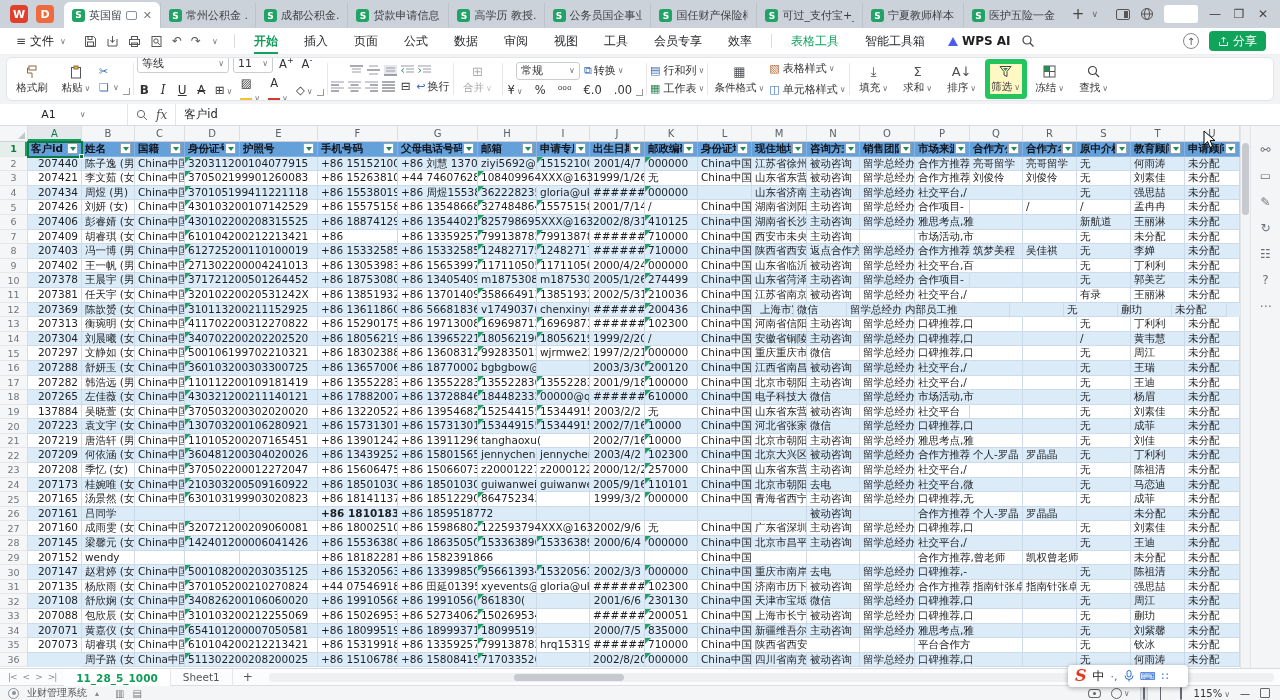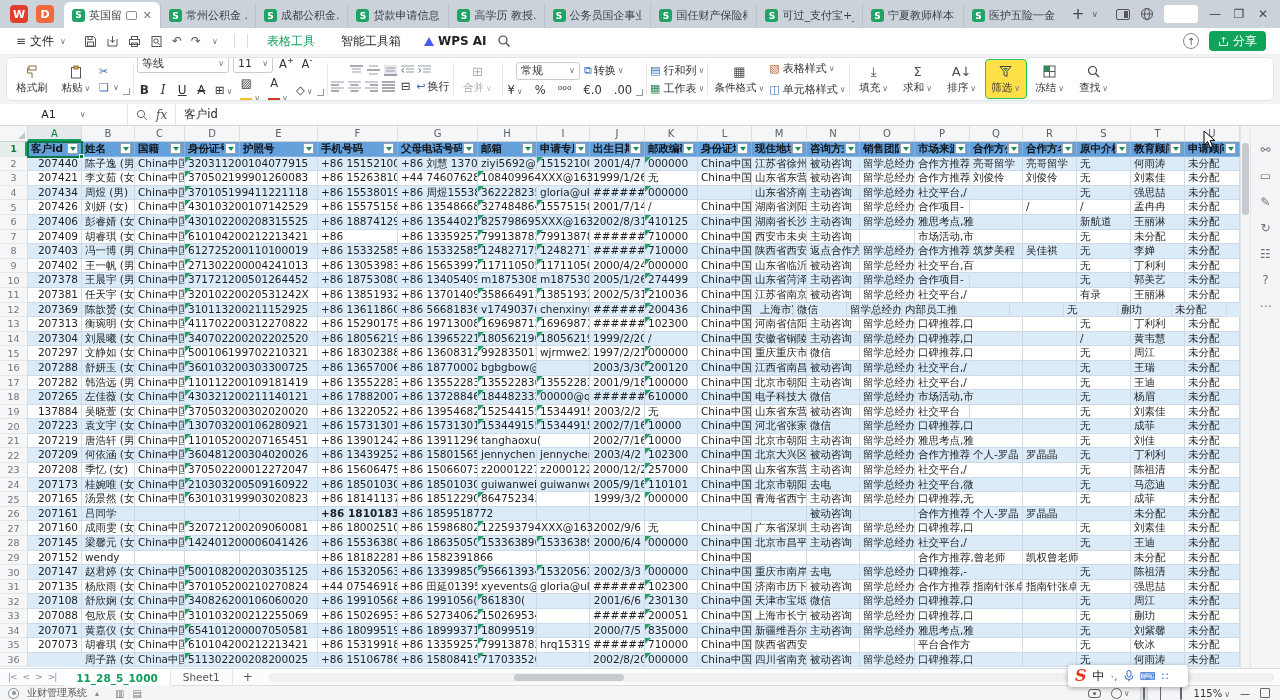--- a/index.html
+++ b/index.html
@@ -43,21 +43,21 @@
   .menuspacer { flex:1; }
   .upcirc { width:16px; height:16px; border:1px solid #888; border-radius:50%; color:#555; font-size:10px; display:flex; align-items:center; justify-content:center; margin-right:10px;}
   .sharebtn { background:#10a35a; color:#fff; border-radius:4px; height:20px; display:flex; align-items:center; gap:4px; padding:0 9px; font-size:12px; margin-right:6px; }
 
   
   .ribbonwrap { height:49px; background:#f1f3f5; padding:2px 6px 3px 6px; }
   .ribbon { background:#fff; border:1px solid #e2e5e9; border-radius:6px; height:100%; display:flex; align-items:center; padding:0 4px; overflow:hidden; }
   .rsep { width:1px; height:32px; background:#e6e8eb; margin:0 3px; flex:none;}
   .rgroup { display:flex; align-items:center; gap:2px; flex:none; }
   .bigbtn { display:flex; flex-direction:column; align-items:center; justify-content:center; width:42px; height:40px; border-radius:4px; gap:1px; }
-  .bigbtn.active { background:#fde047; border:1px solid #22c55e; }
+  .bigbtn.active { background:#fef9c3; border:5px solid #22c55e; }
   .bigbtn .ric { height:16px; display:flex; align-items:center; justify-content:center; font-size:13px; color:#4a4f55;}
   .bigbtn .rlb { font-size:10.5px; color:#333; white-space:nowrap; }
   .car { font-size:8px; color:#777; margin-left:2px; }
   .minicol { display:flex; flex-direction:column; gap:3px; }
   .minibtn { font-size:11px; color:#445; display:flex; align-items:center; gap:2px; }
   .stack { display:flex; flex-direction:column; gap:3px; justify-content:center; }
   .rrow { display:flex; align-items:center; gap:4px; }
   .combo { border:1px solid #c9ccd1; border-radius:3px; height:18px; display:flex; align-items:center; justify-content:space-between; padding:0 4px; font-size:11px; background:#fff; }
   .w92{width:92px;} .w40{width:40px;} .w64{width:64px;}
   .tbtn { font-size:11.5px; color:#333; padding:0 2px; white-space:nowrap;}
@@ -230,20 +230,32 @@
     <svg width="13" height="13" viewBox="0 0 13 13">
         <rect x="2" y="1.5" width="9" height="10" fill="none" stroke="#555"></rect>
         <circle cx="6" cy="6" r="2.2" fill="none" stroke="#555"></circle>
         <line x1="7.8" y1="7.8" x2="9.8" y2="9.8" stroke="#555"></line>
       </svg>
     <span>↶</span>
     <span>↷</span>
     <span class="car">∨</span>
   </div>
   <div class="msep"></div>
+  <div class="menus" id="menuitems">
+      <span class="mitem active">开始</span>
+      <span class="mitem">插入</span>
+      <span class="mitem">页面</span>
+      <span class="mitem">公式</span>
+      <span class="mitem">数据</span>
+      <span class="mitem">审阅</span>
+      <span class="mitem">视图</span>
+      <span class="mitem">工具</span>
+      <span class="mitem">会员专享</span>
+      <span class="mitem">效率</span>
+    </div>
   <div class="msep"></div>
   <div class="menus" id="ctxtabs">
       <span class="mitem ctx">表格工具</span>
       <span class="mitem">智能工具箱</span>
     </div>
   <div class="wpsai">
     <span class="aitri"></span>
     <span>WPS AI</span>
   </div>
   <svg width="14" height="14" viewBox="0 0 14 14">

